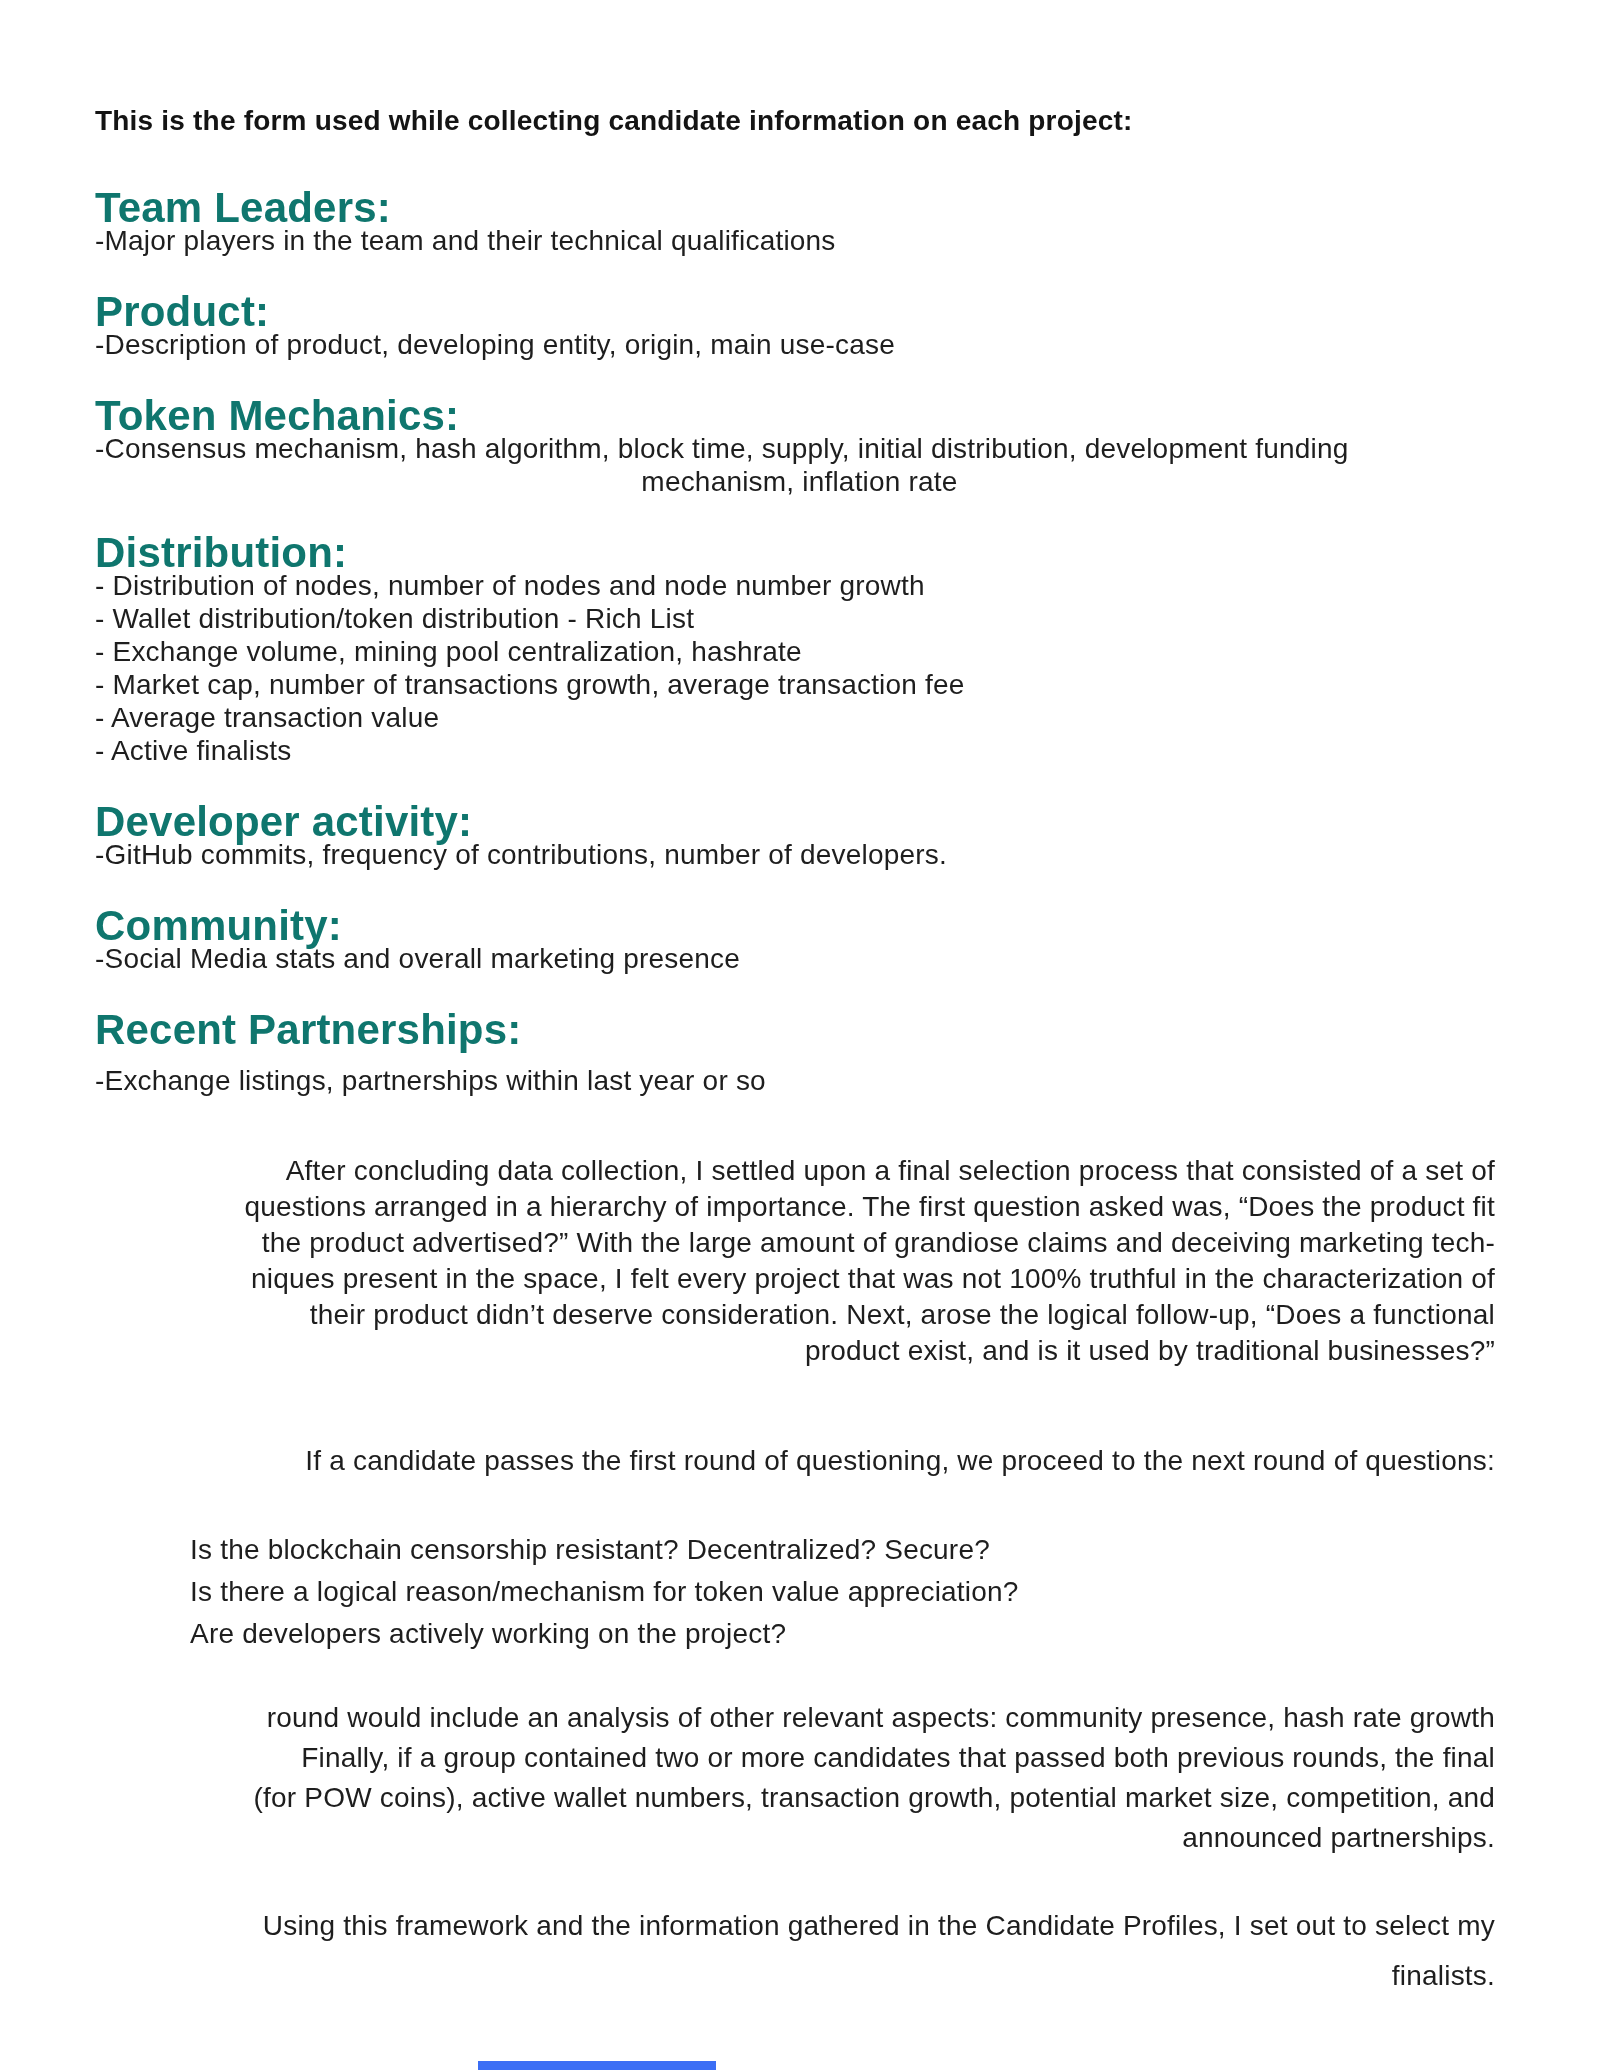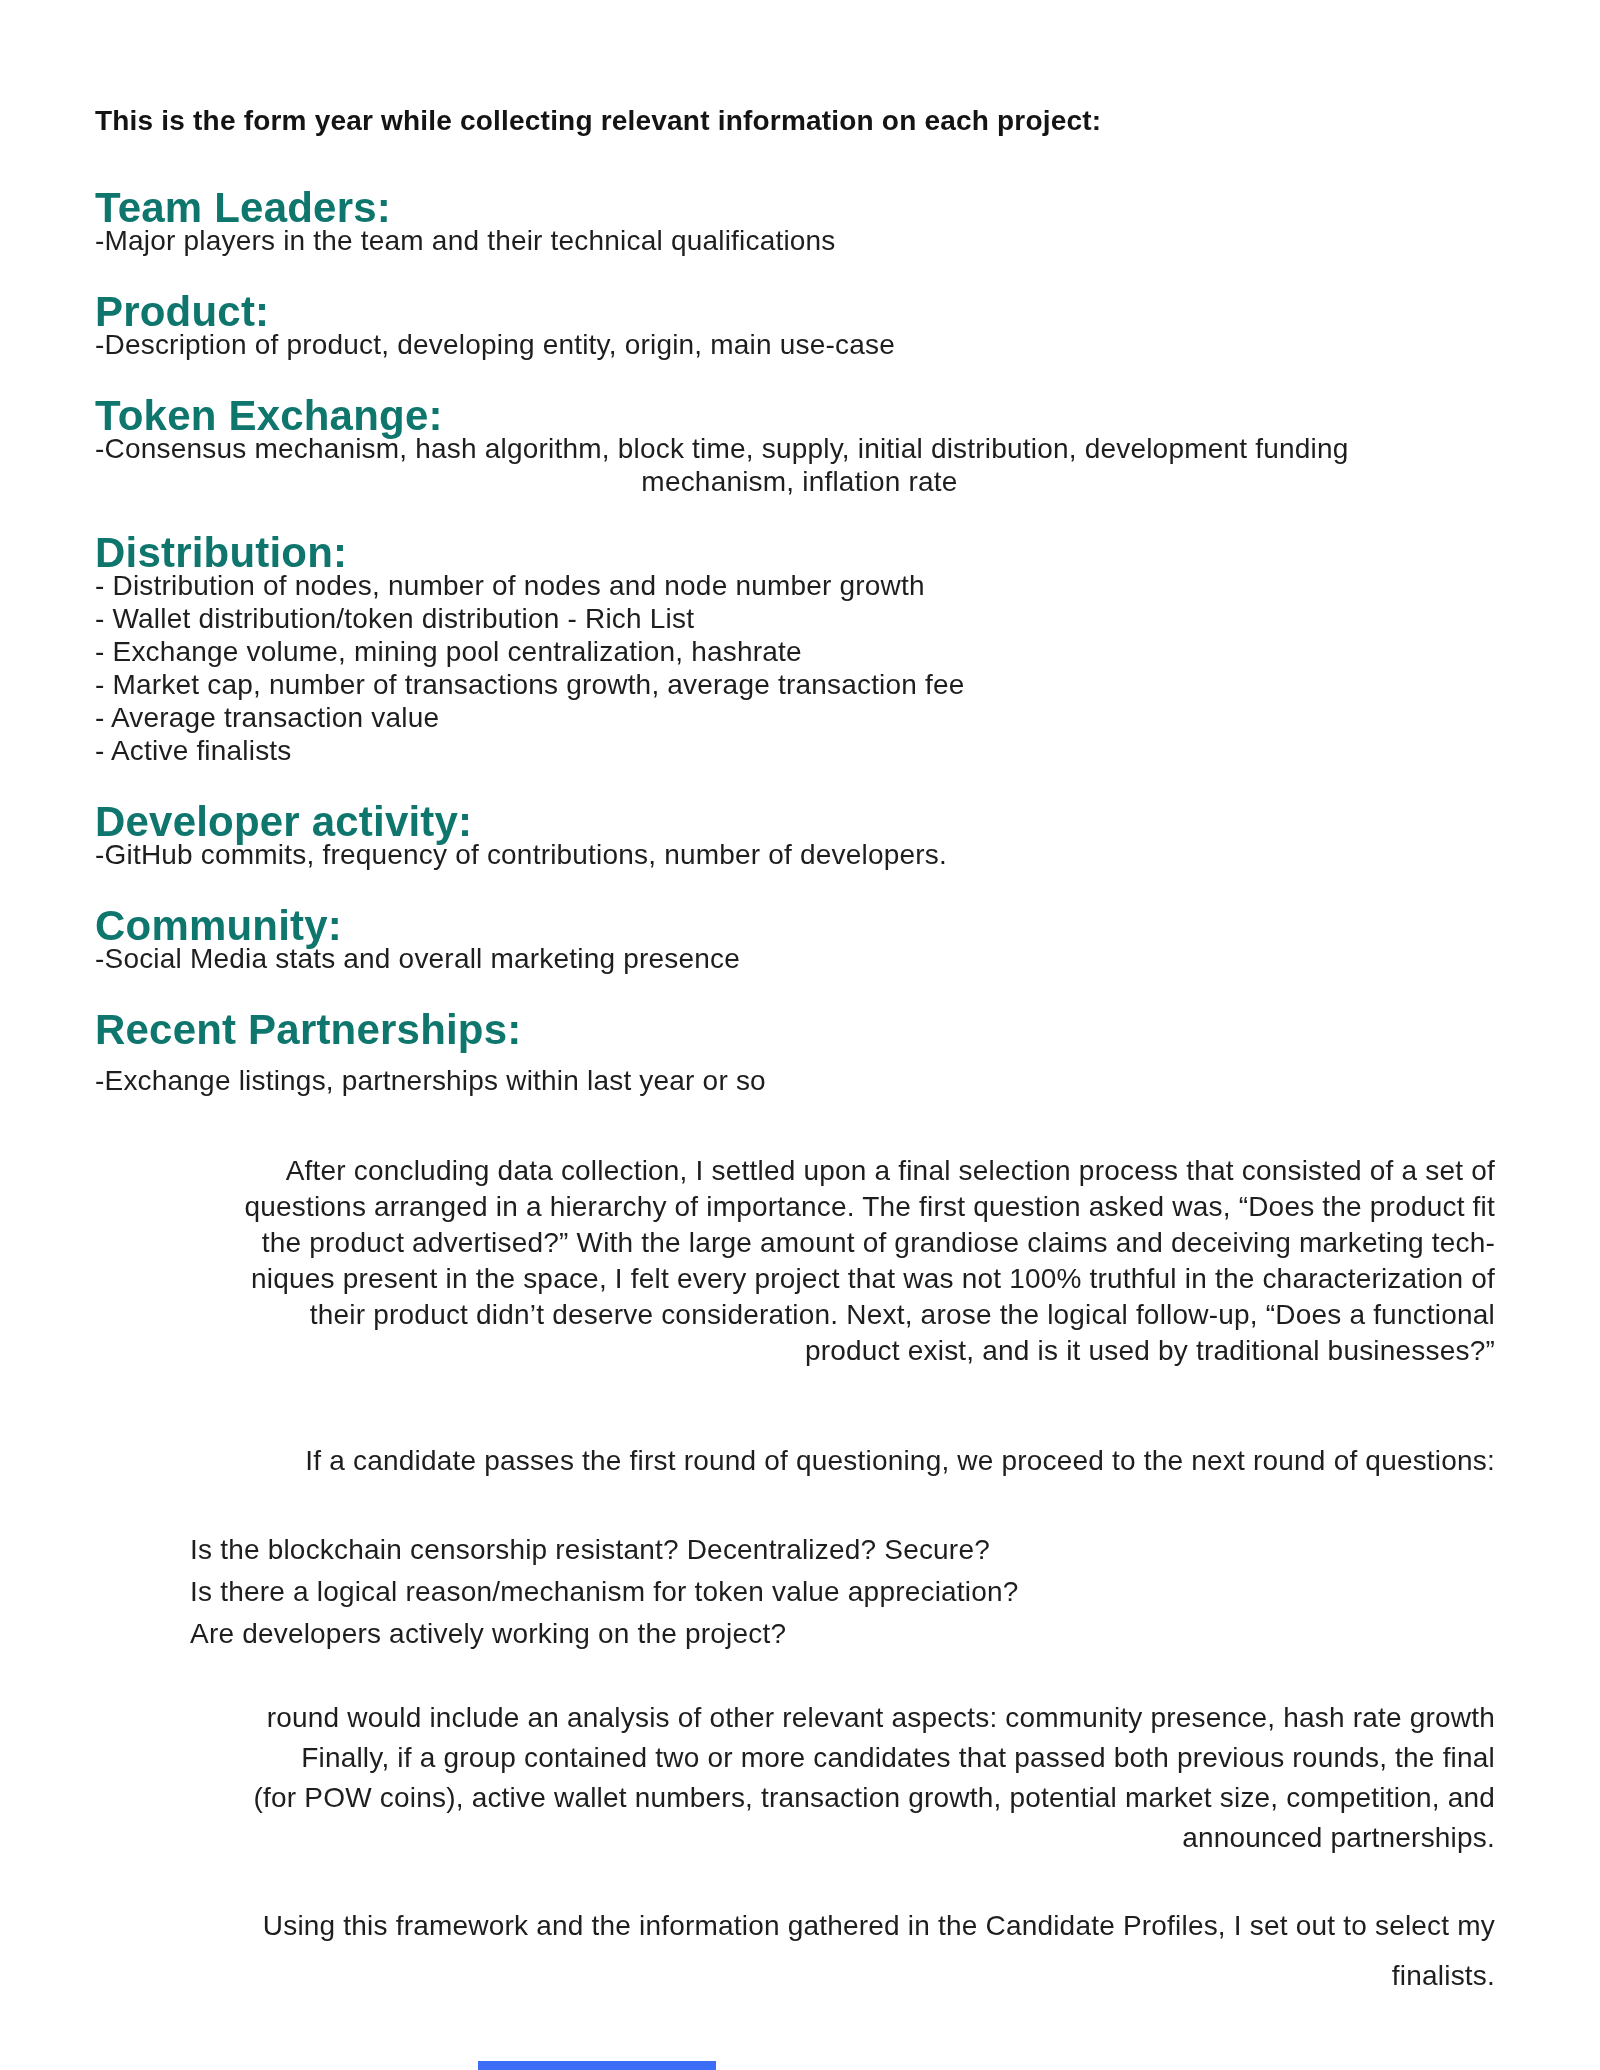--- a/index.html
+++ b/index.html
@@ -40,34 +40,34 @@
     height: 9px;
     background: #3b6ef5;
   }
 </style>
 </head>
 <body>
 
 <div class="page">
   <div class="content">
 
-    <p class="intro">This is the form year while collecting relevant information on each project:</p>
+    <p class="intro">This is the form used while collecting candidate information on each project:</p>
 
     <section class="sec first">
       <h2 class="heading">Team Leaders:</h2>
       <div class="t">-Major players in the team and their technical qualifications</div>
     </section>
 
     <section class="sec">
       <h2 class="heading">Product:</h2>
       <div class="t">-Description of product, developing entity, origin, main use-case</div>
     </section>
 
     <section class="sec">
-      <h2 class="heading">Token Exchange:</h2>
+      <h2 class="heading">Token Mechanics:</h2>
       <div class="t">-Consensus mechanism, hash algorithm, block time, supply, initial distribution, development funding</div>
       <div class="t wrap-indent">mechanism, inflation rate</div>
     </section>
 
     <section class="sec">
       <h2 class="heading">Distribution:</h2>
       <div class="t">- Distribution of nodes, number of nodes and node number growth</div>
       <div class="t">- Wallet distribution/token distribution - Rich List</div>
       <div class="t">- Exchange volume, mining pool centralization, hashrate</div>
       <div class="t">- Market cap, number of transactions growth, average transaction fee</div>

